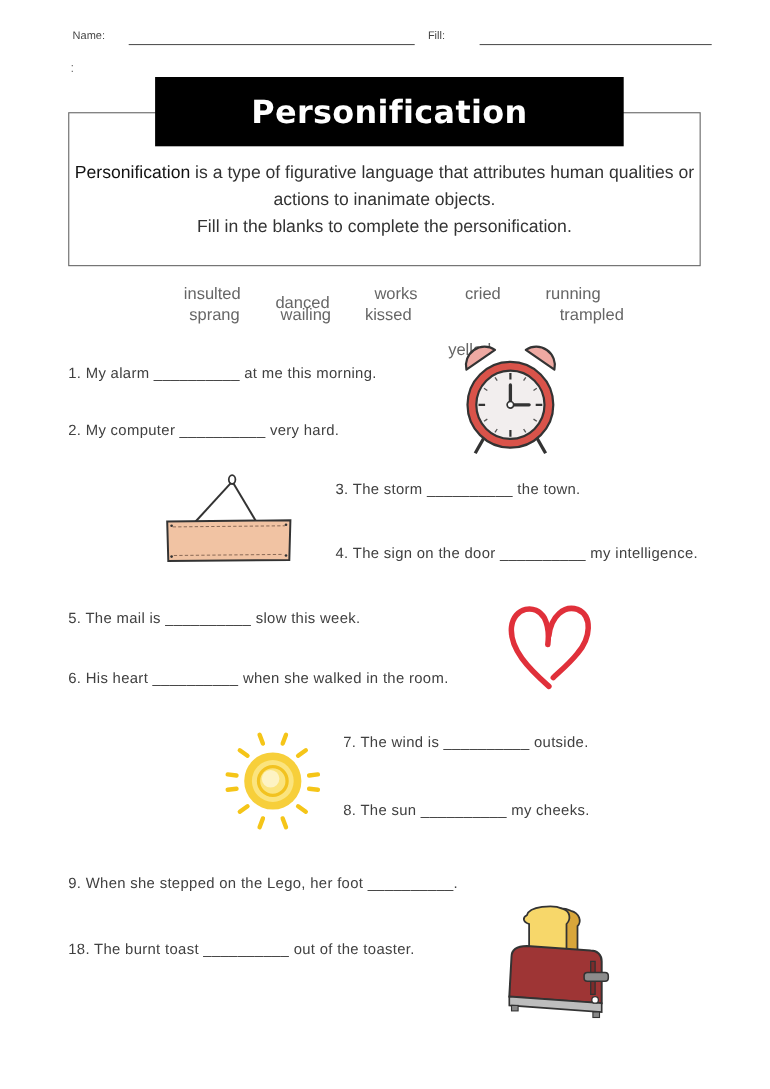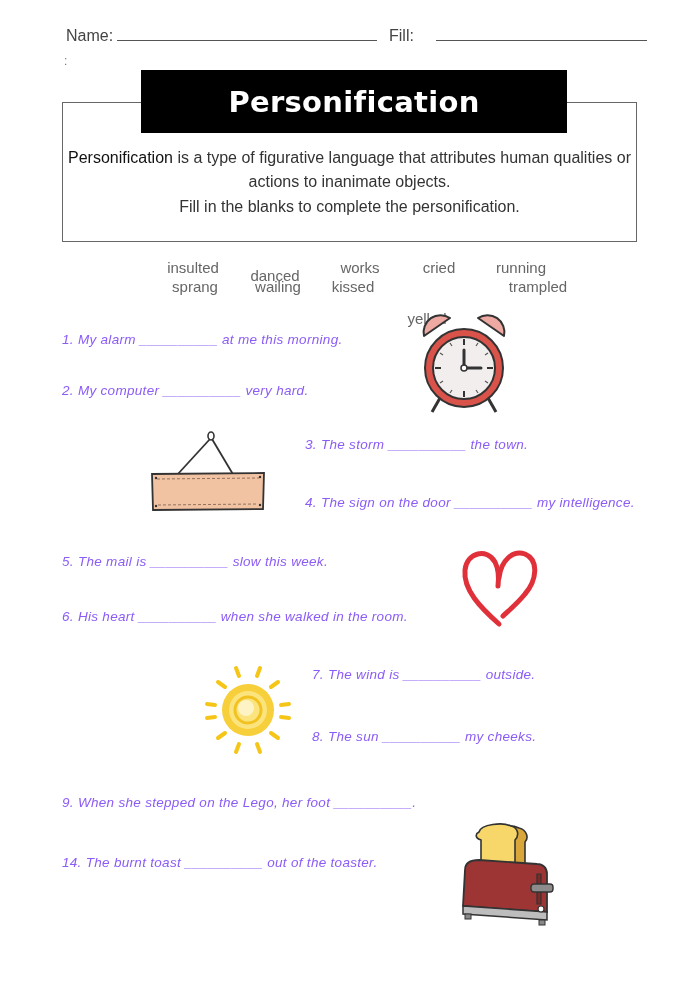--- a/index.html
+++ b/index.html
@@ -2,35 +2,35 @@
 <html><head>
 <meta charset="utf-8">
 <style>
   html, body { margin: 0; padding: 0; }
   body {
     width: 700px; height: 990px; position: relative; overflow: hidden;
     background: #ffffff; color: #2b2b2b;
     font-family: "Liberation Sans", sans-serif;
   }
   .abs { position: absolute; }
-  .hdr-label { font-size: 16px; color: #444; }
+  .hdr-label { font-size: 10px; color: #444; }
   .hdr-line { height: 0; border-top: 1.2px solid #555; }
   .colon { font-size: 12px; color: #777; }
   .info-box {
     left: 62px; top: 102px; width: 575px; height: 140px;
     border: 1px solid #666; box-sizing: border-box;
   }
   .title-bar {
     left: 141px; top: 70px; width: 426px; height: 63px;
     background: #000; color: #fff; display: flex; align-items: center; justify-content: center;
     font-family: "DejaVu Sans", sans-serif; font-weight: bold; font-size: 29px; letter-spacing: 0.3px;
   }
   .desc { left: 62px; width: 575px; text-align: center; font-size: 16px; color: #333; line-height: 24px; }
   .bank { font-size: 15px; color: #666; text-align: center; }
-  .q { font-size: 13.5px; color: #8b5cf6; letter-spacing: 0.3px; white-space: nowrap; font-style: italic; }
+  .q { font-size: 13.5px; color: #404040; letter-spacing: 0.3px; white-space: nowrap; }
   svg { display: block; }
 </style>
 </head>
 <body>
 
 <div class="abs hdr-label" style="left:66px;top:27px;">Name:</div>
 <div class="abs hdr-line" style="left:117px;top:40px;width:260px;"></div>
 <div class="abs hdr-label" style="left:389px;top:27px;">Fill:</div>
 <div class="abs hdr-line" style="left:436px;top:40px;width:211px;"></div>
 <div class="abs colon" style="left:64px;top:54px;">:</div>
@@ -60,21 +60,21 @@
 
 <div class="abs q" style="left:62px;top:332px;">1. My alarm __________ at me this morning.</div>
 <div class="abs q" style="left:62px;top:383px;">2. My computer __________ very hard.</div>
 <div class="abs q" style="left:305px;top:437px;">3. The storm __________ the town.</div>
 <div class="abs q" style="left:305px;top:495px;">4. The sign on the door __________ my intelligence.</div>
 <div class="abs q" style="left:62px;top:554px;">5. The mail is __________ slow this week.</div>
 <div class="abs q" style="left:62px;top:609px;">6. His heart __________ when she walked in the room.</div>
 <div class="abs q" style="left:312px;top:667px;">7. The wind is __________ outside.</div>
 <div class="abs q" style="left:312px;top:729px;">8. The sun __________ my cheeks.</div>
 <div class="abs q" style="left:62px;top:795px;">9. When she stepped on the Lego, her foot __________.</div>
-<div class="abs q" style="left:62px;top:855px;">14. The burnt toast __________ out of the toaster.</div>
+<div class="abs q" style="left:62px;top:855px;">18. The burnt toast __________ out of the toaster.</div>
 
 <div class="abs" style="left:418px;top:310px;">
   <svg width="92" height="106" viewBox="0 0 92 106">
     <path d="M6 26 A17 17 0 0 1 32 8 Z" fill="#eea9a2" stroke="#333" stroke-width="2" stroke-linejoin="round"></path>
     <path d="M86 26 A17 17 0 0 0 60 8 Z" fill="#eea9a2" stroke="#333" stroke-width="2" stroke-linejoin="round"></path>
     <line x1="22" y1="88" x2="14" y2="102" stroke="#333" stroke-width="3"></line>
     <line x1="70" y1="88" x2="78" y2="102" stroke="#333" stroke-width="3"></line>
     <circle cx="46" cy="58" r="39" fill="#d9534a" stroke="#333" stroke-width="2"></circle>
     <circle cx="46" cy="58" r="31" fill="#f2eeee" stroke="#333" stroke-width="2"></circle>
     <g stroke="#333" stroke-width="2">

